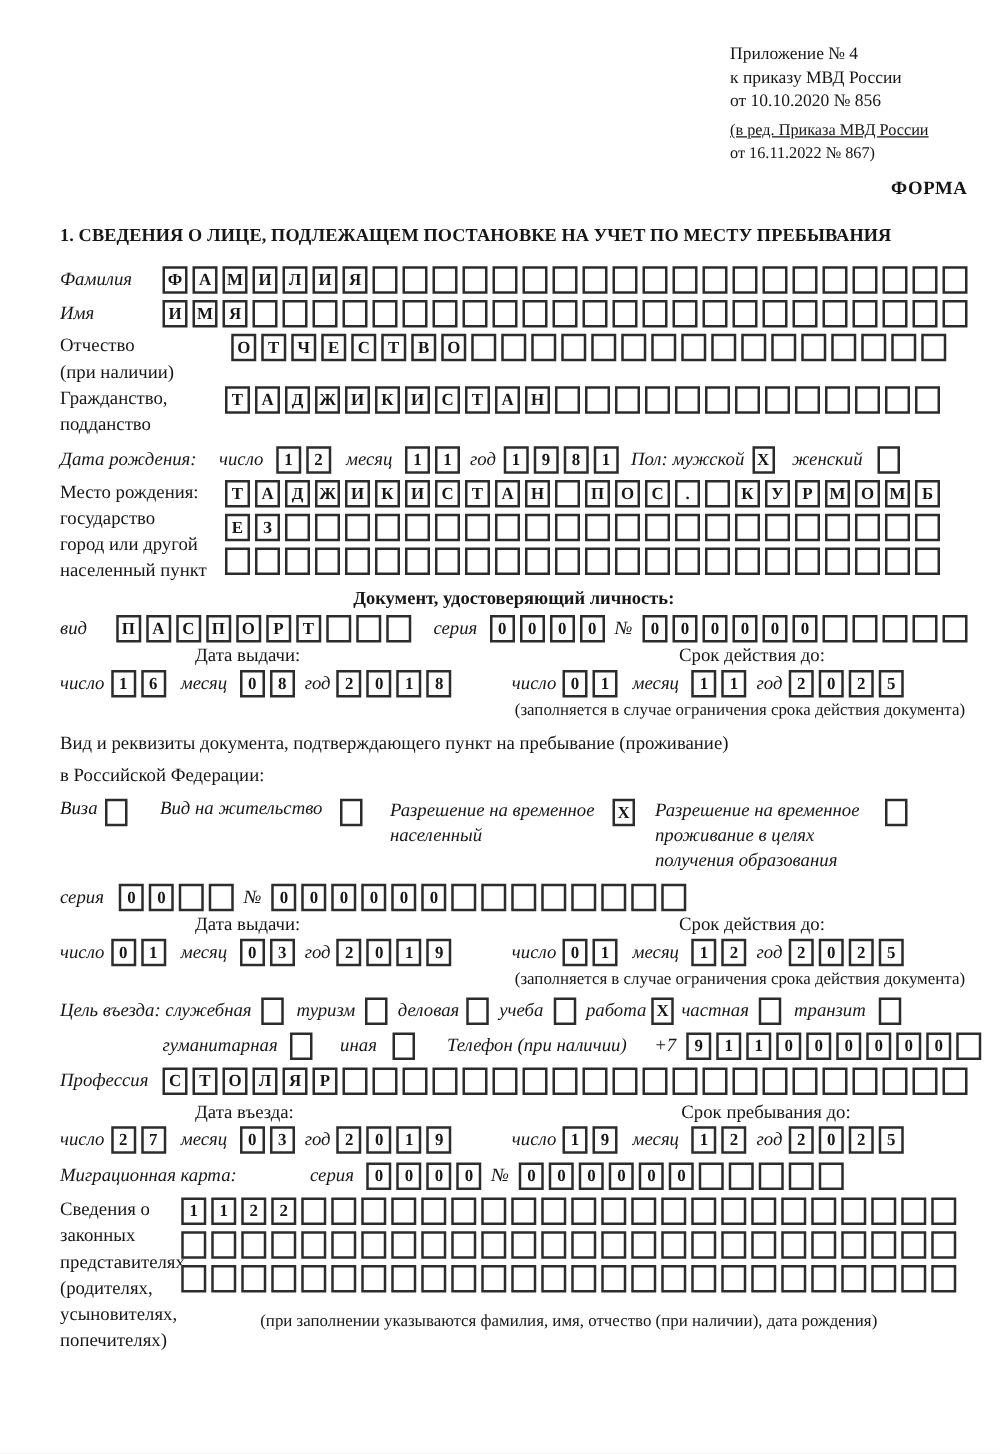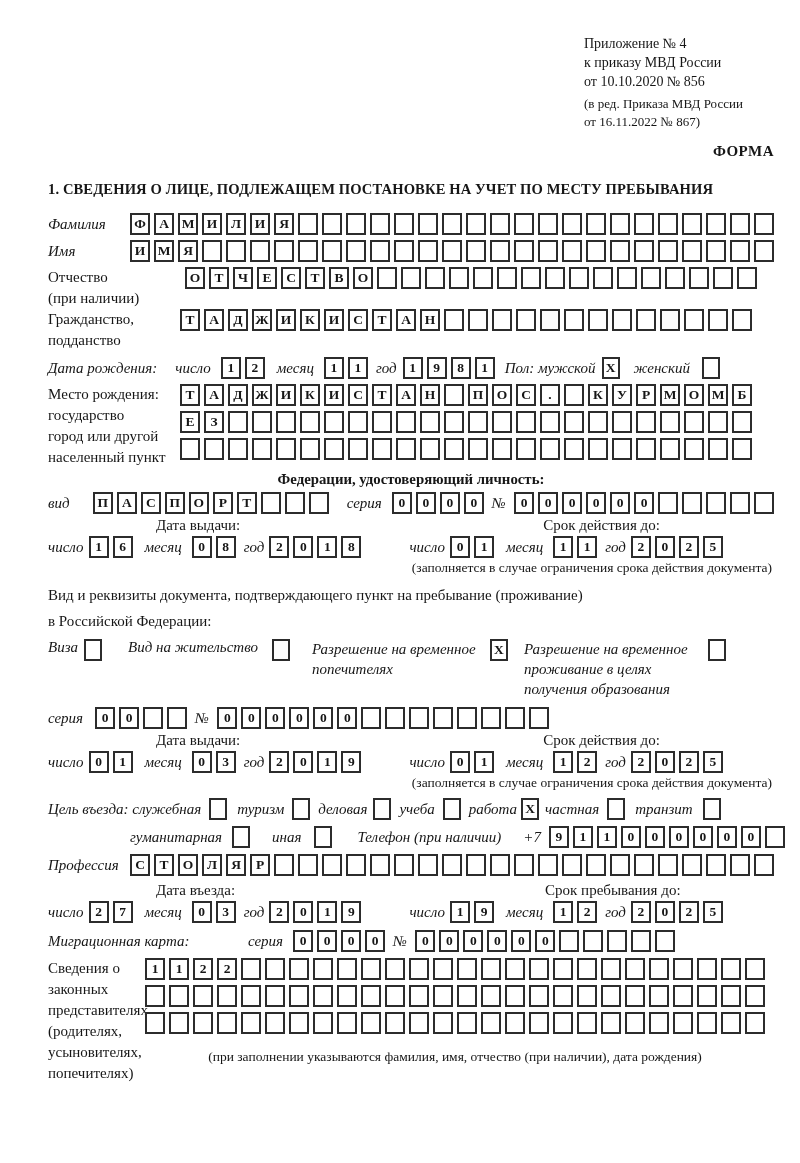--- a/index.html
+++ b/index.html
@@ -5,21 +5,21 @@
   * { margin:0; padding:0; box-sizing:border-box; }
   html,body { background:#e8e8e8; }
   .page {
     width:800px; height:1163px; background:#ffffff;
     font-family:"Liberation Serif","DejaVu Serif",serif; color:#161616;
     padding:34px 26px 16px 48px; overflow:hidden; margin:0 auto; position:relative;
   }
   
   .doc-header { margin-left:auto; width:190px; font-size:14px; line-height:19px; }
   .doc-header .small { font-size:13px; line-height:18px; }
-  .doc-header .gap { margin-top:4px; }
+  .doc-header .gap { margin-top:4px;text-decoration:underline; }
   .forma { text-align:right; font-weight:bold; font-size:15px; margin-top:12px; letter-spacing:.5px; }
   
   .title { text-align:center; font-weight:bold; font-size:15.5px; line-height:23px; margin-top:14px; letter-spacing:.2px; }
   .blank-line { display:inline-block; width:52px; border-bottom:2px solid #3a3a3a; margin-left:10px; vertical-align:baseline; }
   .section-heading { font-weight:bold; font-size:14.6px; margin-top:21px; letter-spacing:.1px; }
   
   .cells { display:inline-flex; gap:4px; flex-wrap:nowrap; }
   .cell {
     flex:0 0 20px; width:20px; height:22px; border:2px solid #2c2c2c;
     display:inline-flex; align-items:center; justify-content:center;
@@ -301,21 +301,21 @@
           <span class="cell"></span>
           <span class="cell"></span>
           <span class="cell"></span>
           <span class="cell"></span>
           <span class="cell"></span>
           <span class="cell"></span>
         </span>
     </span>
   </div>
 
-  <div style="text-align:center; font-weight:bold; font-size:14.8px; margin-top:3px">Федерации, удостоверяющий личность:</div>
+  <div style="text-align:center; font-weight:bold; font-size:14.8px; margin-top:3px">Документ, удостоверяющий личность:</div>
 
   <div class="frow" style="margin-top:4px; align-items:center">
     <span class="flabel" style="padding-top:0; width:62px">вид</span>
     <span class="cells">
         <span class="cell">П</span>
         <span class="cell">А</span>
         <span class="cell">С</span>
         <span class="cell">П</span>
         <span class="cell">О</span>
         <span class="cell">Р</span>
@@ -398,21 +398,21 @@
     <div style="margin-top:6px">в Российской Федерации:</div>
   </div>
 
   <div class="frow" style="margin-top:6px">
     <span class="flabel" style="padding-top:2px">Виза</span>
     <span class="checkbox cb-top" style="margin-left:6px"></span>
     <span class="flabel" style="padding-top:2px; margin-left:26px">Вид на жительство</span>
     <span class="checkbox cb-top" style="margin-left:14px"></span>
     <span class="flabel center-label" style="margin-left:22px; width:168px; padding-top:2px">
       <span>Разрешение на временное</span><br>
-      <span>попечителях</span>
+      <span>населенный</span>
     </span>
     <span class="checkbox cb-top" style="margin-left:10px">X</span>
     <span class="flabel center-label" style="margin-left:16px; width:172px; padding-top:2px">
       <span>Разрешение на временное</span><br>
       <span>проживание в целях</span><br>
       <span>получения образования</span>
     </span>
     <span class="checkbox cb-top" style="margin-left:12px"></span>
   </div>
 

